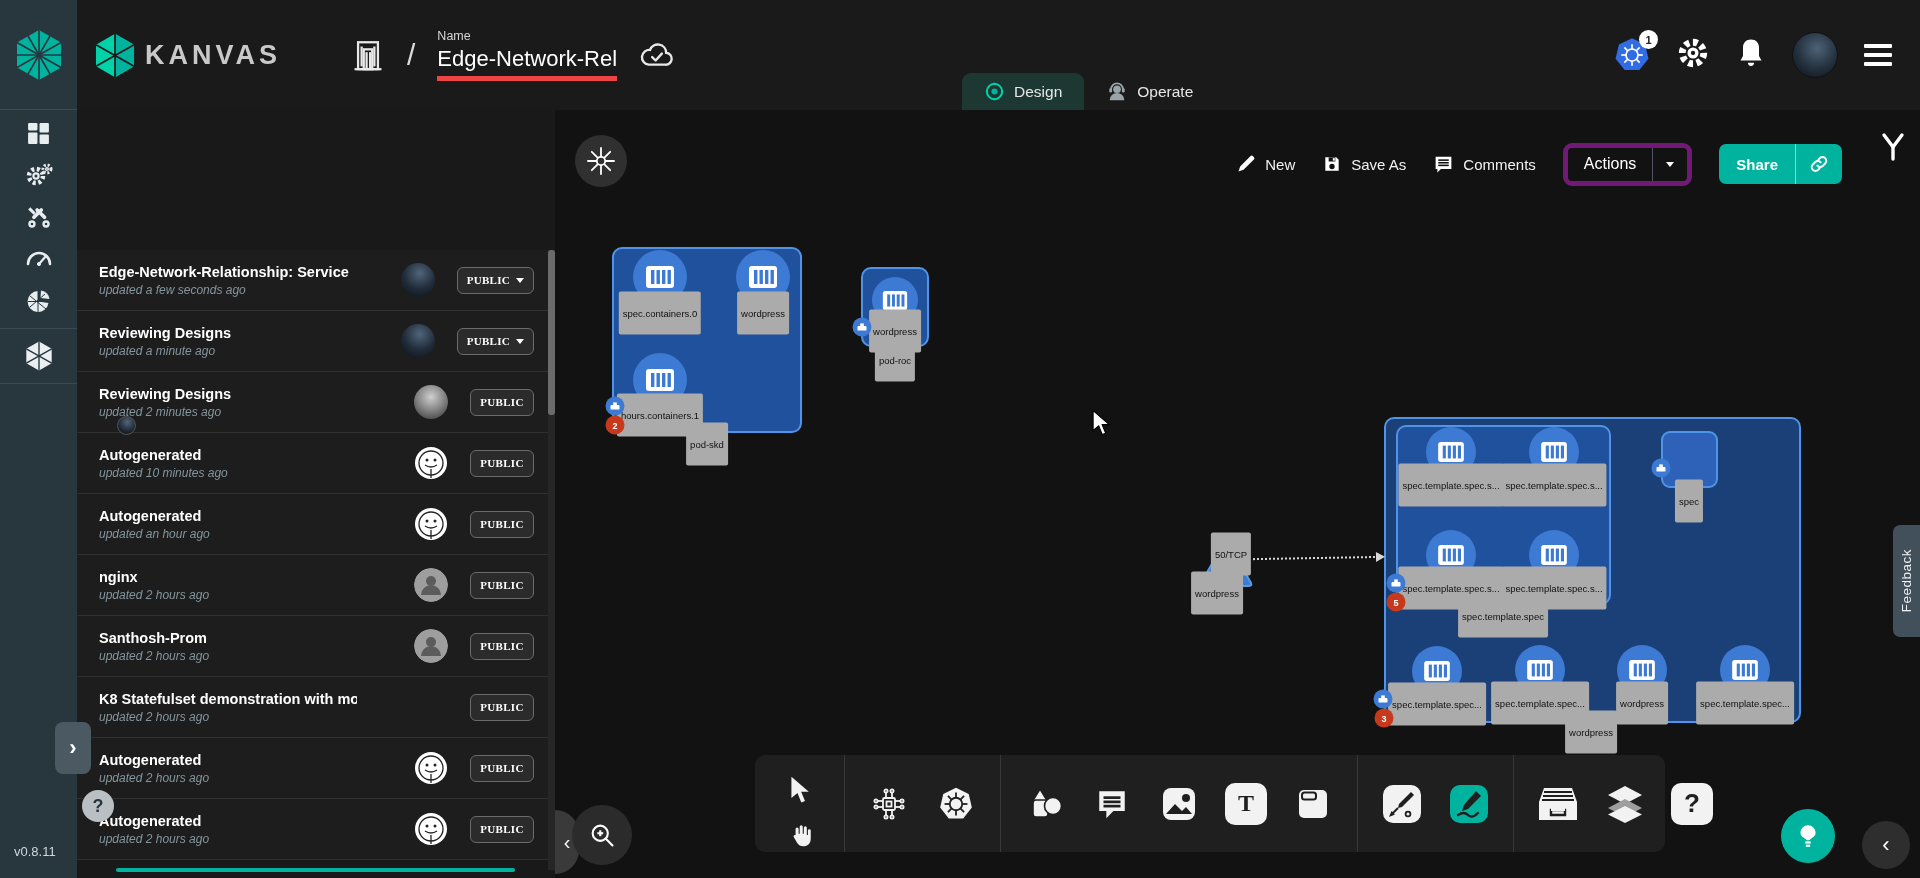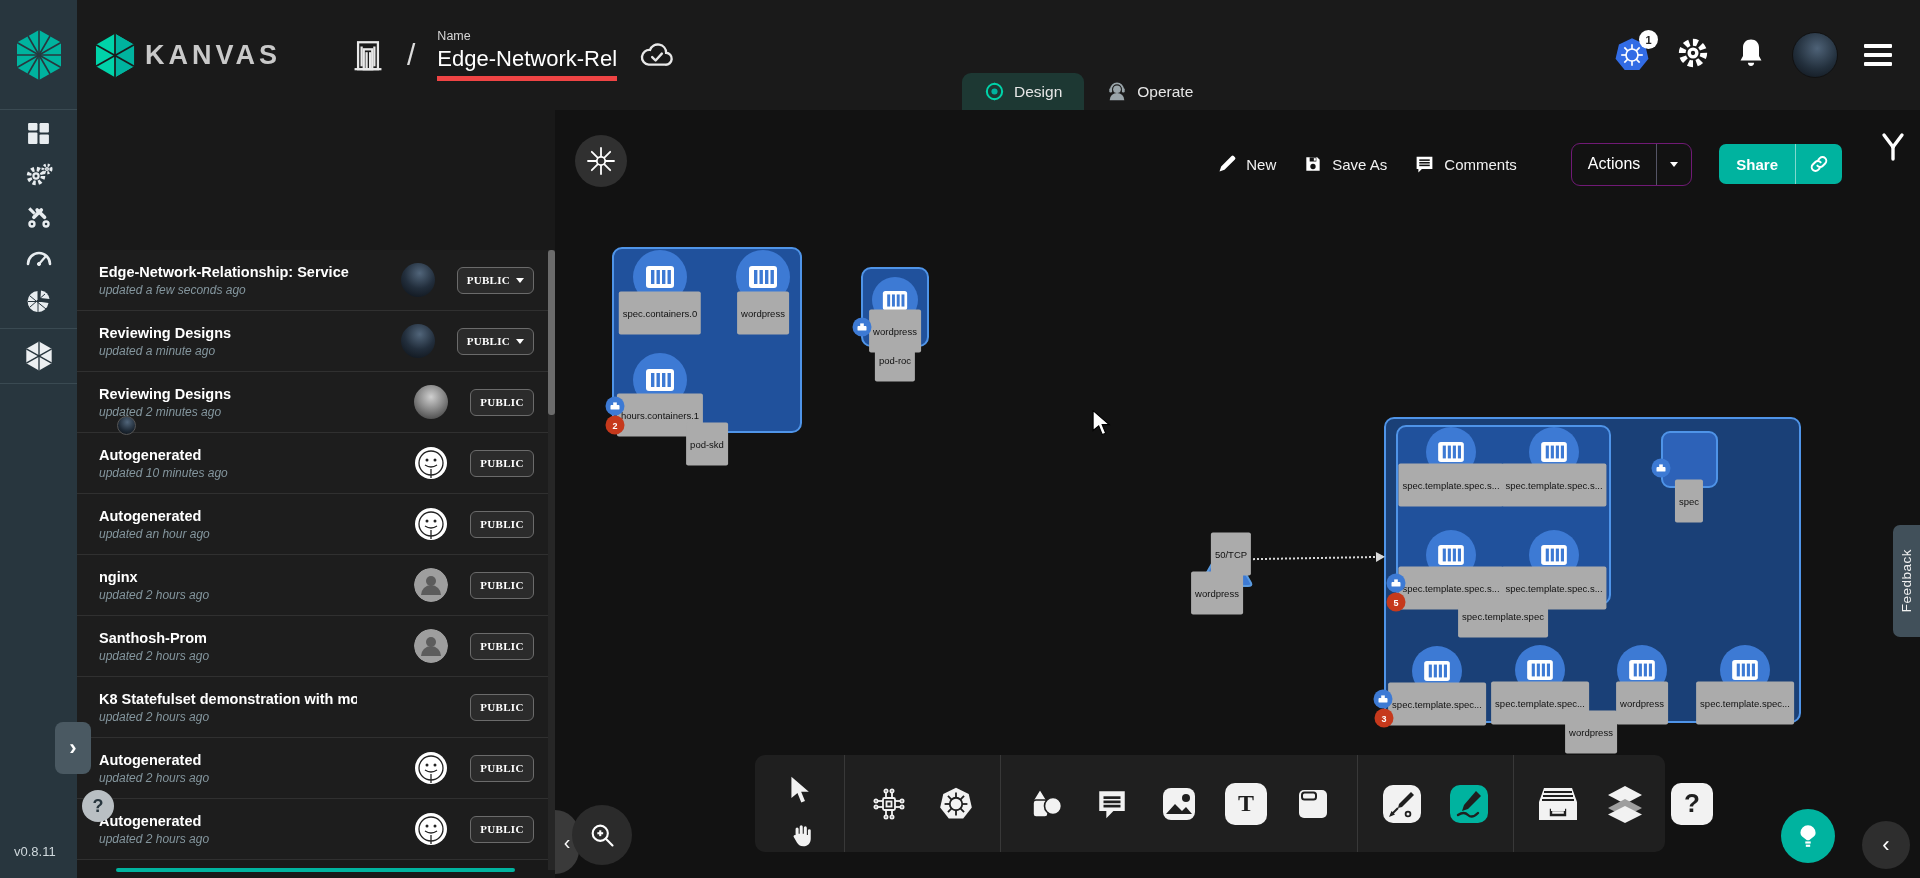--- a/index.html
+++ b/index.html
@@ -60,21 +60,21 @@
   .vscroll-track { position:absolute; right:0; top:140px; width:7px; height:620px; background:#262626; }
   .vscroll-thumb { position:absolute; right:0; top:140px; width:7px; height:165px; background:#6b6b6b; border-radius:3px; }
   .hscroll { position:absolute; left:39px; top:758px; width:399px; height:4px; background:#00b39f; border-radius:2px; }
   .collab-avatar { position:absolute; left:40px; top:306px; width:19px; height:19px; border-radius:50%; background:radial-gradient(circle at 55% 30%, #51657a 0%, #1d2834 60%, #0a0e13 100%); border:1px solid #555; z-index:5; }
 
   
   .canvas { position:absolute; left:555px; top:110px; width:1365px; height:768px; background:#121212; overflow:hidden; }
   .snow-btn { position:absolute; left:20px; top:25px; width:52px; height:52px; border-radius:50%; background:#303030; display:flex; align-items:center; justify-content:center; color:#fff; }
   .cv-actions { position:absolute; right:78px; top:32px; height:44px; display:flex; align-items:center; gap:27px; }
   .act-item { display:flex; align-items:center; gap:9px; color:#f2f2f2; font-size:15px; cursor:pointer; }
-  .actions-btn { display:flex; align-items:stretch; border:1px solid #701a75; border-radius:9px; height:43px; overflow:hidden; cursor:pointer;margin-left:27px; }
+  .actions-btn { display:flex; align-items:stretch; border:5px solid #701a75; border-radius:9px; height:43px; overflow:hidden; cursor:pointer; }
   .actions-btn .lbl { display:flex; align-items:center; padding:0 16px; color:#fff; font-size:16px; }
   .actions-btn .arrow { display:flex; align-items:center; padding:0 13px; border-left:1px solid #556; }
   .share-btn { display:flex; align-items:stretch; background:#00b39f; border-radius:7px; height:40px; overflow:hidden; cursor:pointer;text-align:right; }
   .share-btn .lbl { display:flex; align-items:center; padding:0 17px; color:#fff; font-size:15px; font-weight:bold; }
   .share-btn .link { display:flex; align-items:center; padding:0 13px; border-left:1px solid #7fd9cd; color:#fff; }
   .y-icon { position:absolute; right:14px; top:22px; color:#fff; }
   
   .grp { position:absolute; border:2px solid #4f94e8; border-radius:10px; }
   .chip { position:absolute; transform:translate(-50%,-50%); background:#ababab; color:#111; font-size:9.5px; padding:16px 4px; border-radius:2px; white-space:nowrap; z-index:6; }
   .cnode { position:absolute; transform:translate(-50%,-50%); border-radius:50%; background:#3d7ad4; display:flex; align-items:center; justify-content:center; z-index:5; }

